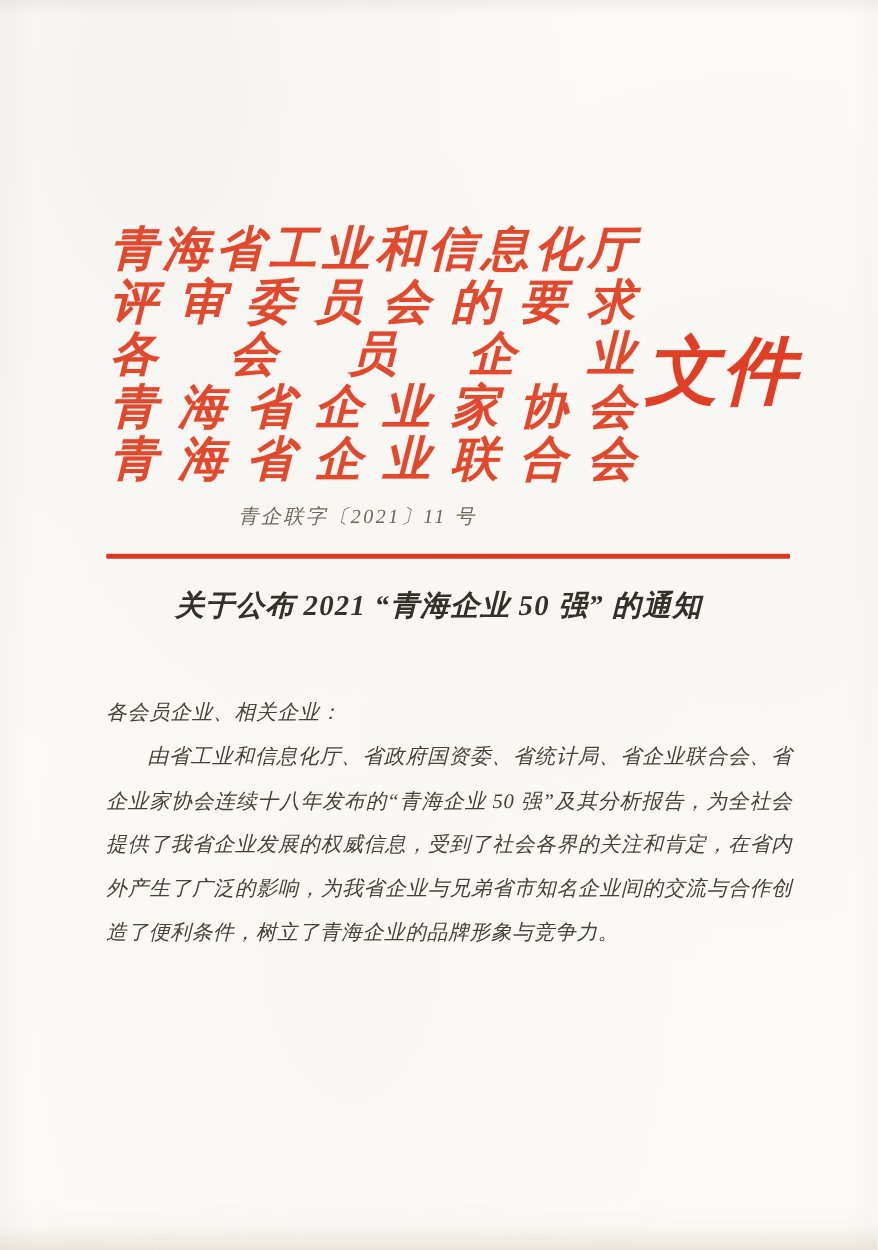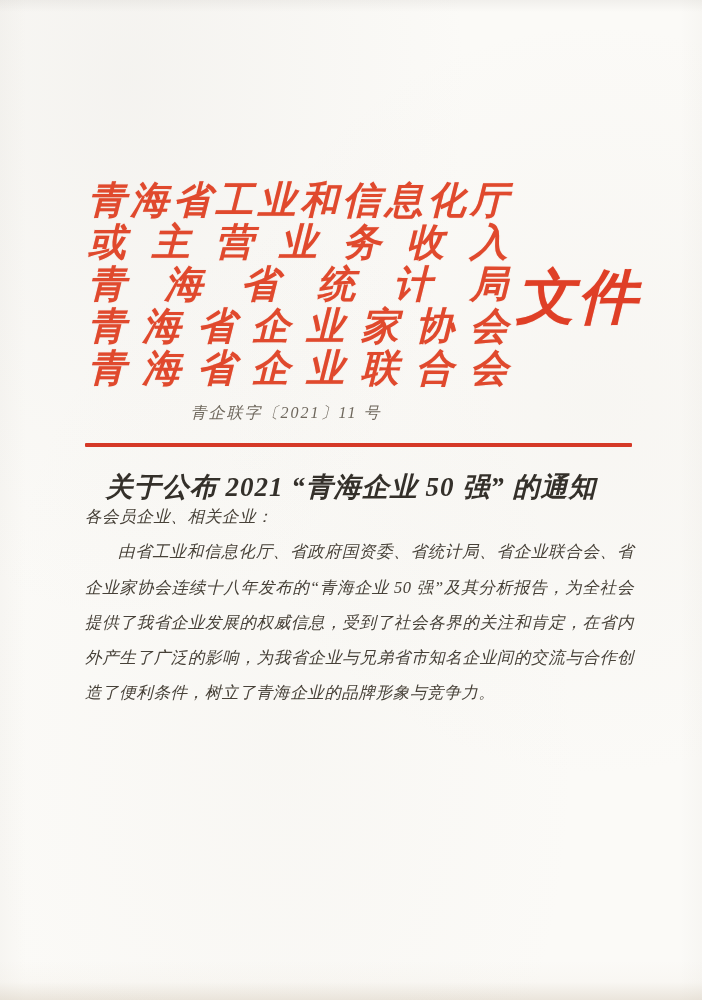--- a/index.html
+++ b/index.html
@@ -78,31 +78,31 @@
     border-radius: 1px;
   }
 
   
   .title {
     position: absolute;
     left: 0;
     top: 469px;
     width: 702px;
     text-align: center;
-    font-size: 27px;
+    font-size: 23px;
     font-weight: 700;
     letter-spacing: 1px;
     color: #34302a;
   }
 
   
   .body-text {
     position: absolute;
     left: 85px;
-    top: 499px;
+    top: 552px;
     width: 549px;
     font-size: 16.5px;
     line-height: 35.3px;
     color: #474138;
     letter-spacing: 0.6px;
   }
   .salutation {
     text-align: left;
   }
   .para {
@@ -111,22 +111,22 @@
     text-justify: inter-character;
   }
 </style>
 </head>
 <body>
 
 <div class="page">
 
   <div class="letterhead">
     <div class="lh-line">青海省工业和信息化厅</div>
-    <div class="lh-line">或主营业务收入</div>
-    <div class="lh-line">青海省统计局</div>
+    <div class="lh-line">评审委员会的要求</div>
+    <div class="lh-line">各会员企业</div>
     <div class="lh-line">青海省企业家协会</div>
     <div class="lh-line">青海省企业联合会</div>
   </div>
 
   <div class="wenjian">文件</div>
 
   <div class="doc-number">青企联字〔2021〕11 号</div>
 
   <div class="red-rule"></div>
 

